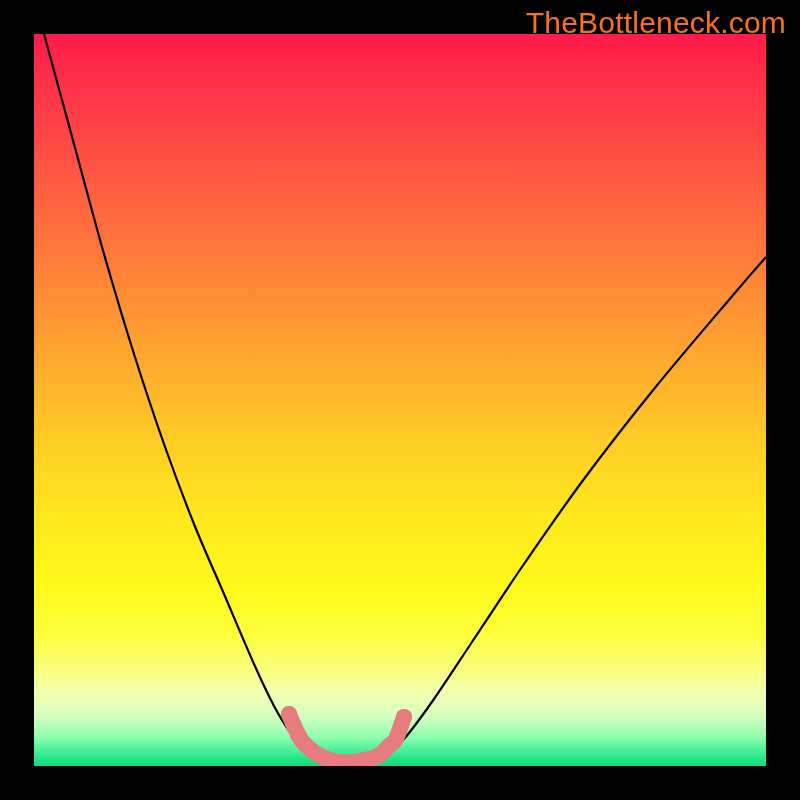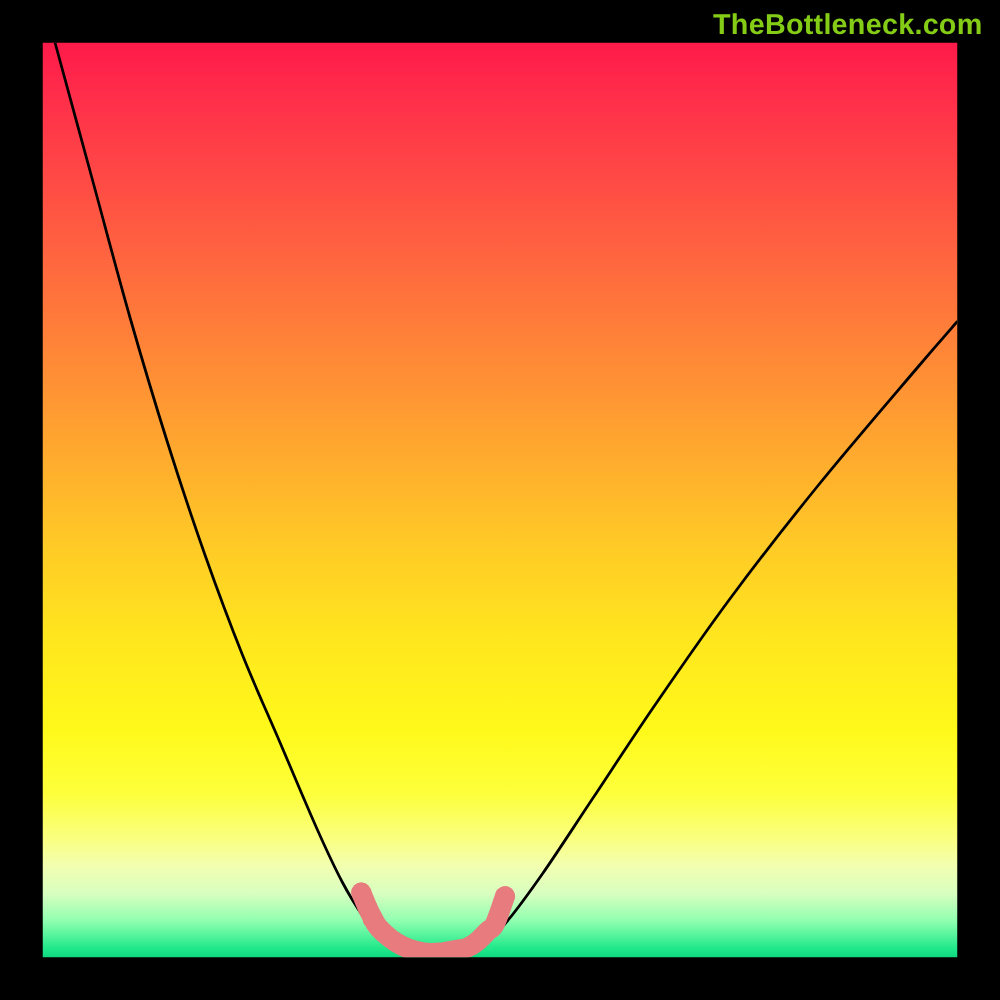--- a/index.html
+++ b/index.html
@@ -49,24 +49,24 @@
       #d8ffc0 93%,
       #90ffb0 96%,
       #20e88a 99%,
       #10d880 100%
     );
   }
   .watermark {
     position: absolute;
     top: 6px;
     right: 14px;
-    color: #84cc16;
+    color: #f97316;
     font-family: Arial, Helvetica, sans-serif;
-    font-size: 23px;
-    font-weight: 700;
+    font-size: 30px;
+    font-weight: 400;
     letter-spacing: 0.2px;
   }
   svg.curve {
     position: absolute;
     top: 0;
     left: 0;
     width: 732px;
     height: 732px;
   }
 </style>

